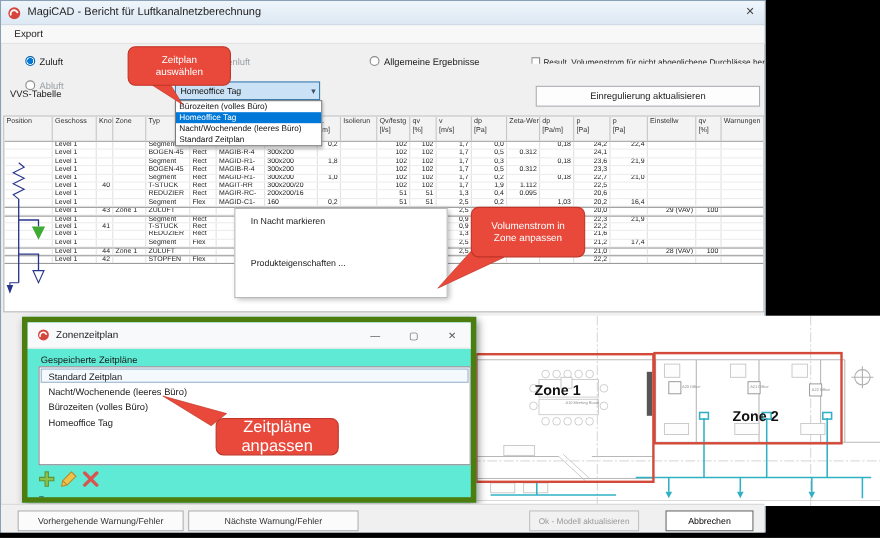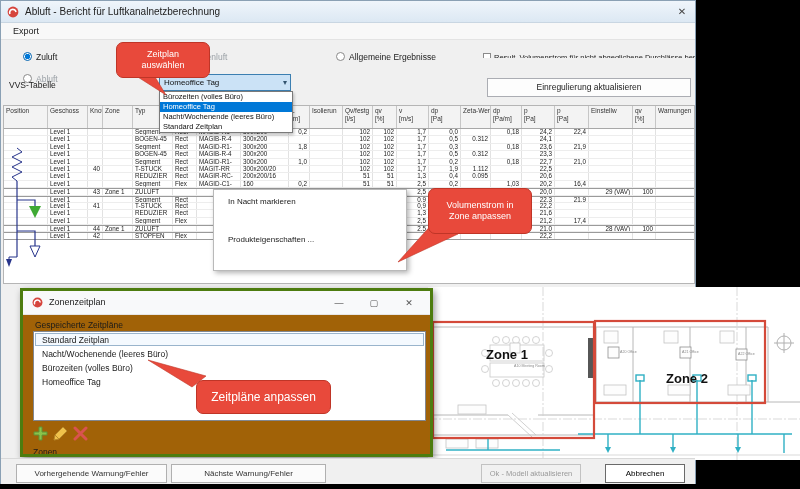--- a/index.html
+++ b/index.html
@@ -69,55 +69,55 @@
     font-size:8px;color:#333;text-align:center;line-height:17px;box-sizing:border-box;overflow:hidden;}
   #prev-btn{left:15px;width:151px;}
   #next-btn{left:170px;width:155px;}
   #ok-btn{left:480px;width:100px;color:#9a9a9a;background:#f1f1f1;border-color:#c2c2c2;font-size:7.5px;}
   #cancel-btn{left:604px;width:80px;background:#fff;border:1px solid #6a6a6a;color:#000;}
 
   
   #floorplan{left:428px;top:287px;width:372px;height:173px;background:#fff;z-index:5;overflow:hidden;}
 
   
-  #zone-dialog{left:20px;top:288px;width:413px;height:169px;background:#a16207;border:3px solid #4d7c0f;
+  #zone-dialog{left:20px;top:288px;width:413px;height:169px;background:#5eead4;border:5px solid #4d7c0f;
     z-index:6;box-shadow:2px 3px 7px rgba(0,0,0,.4);overflow:hidden;}
   #zd-titlebar{left:0;top:0;width:100%;height:24px;background:#f8f9fa;border-bottom:1px solid #e6e6e6;}
   #zd-logo{left:9px;top:6px;width:11px;height:11px;}
   #zd-title{left:26px;top:6px;font-size:9px;color:#222;}
   .zd-ctl{position:absolute;top:5px;width:22px;height:14px;font-size:9px;color:#555;text-align:center;line-height:14px;}
   #zd-list-label{left:12px;top:29px;font-size:8.5px;color:#1a1a1a;}
   #zd-list{left:10px;top:40px;width:393px;height:90px;background:#fff;border:1px solid #828790;}
   .zd-item{height:13px;line-height:13px;font-size:8.5px;color:#1a1a1a;padding-left:6px;margin:1px 1px 0 1px;
     border:1px solid transparent;box-sizing:border-box;white-space:nowrap;overflow:hidden;}
   .zd-item.sel{border:1px solid #99b4cc;background:#f4f9fe;}
   #zd-add{left:10px;top:135px;width:15px;height:15px;}
   #zd-edit{left:30px;top:135px;width:15px;height:15px;}
   #zd-del{left:50px;top:135px;width:15px;height:15px;}
   #zd-zonen{left:10px;top:156px;font-size:8.5px;color:#1a1a1a;}
 
   
   .callout{background:#e8493b;border:1px solid #bf3527;border-radius:7px;color:#fff;
     display:flex;align-items:center;justify-content:center;text-align:center;z-index:8;}
   #callout-1{left:116px;top:42px;width:94px;height:36px;font-size:9px;line-height:11px;padding:2px 8px;}
   #callout-2{left:428px;top:188px;width:104px;height:46px;font-size:9px;line-height:11px;padding:2px 8px;}
-  #callout-3{left:196px;top:380px;width:135px;height:34px;font-size:12px;}
+  #callout-3{left:196px;top:380px;width:112px;height:34px;font-size:15px;}
   .tail{z-index:8;overflow:visible;}
 </style>
 </head>
 <body>
 
 <div id="main-window" class="abs">
 
   <div id="titlebar" class="abs">
     <svg id="title-logo" class="abs" viewBox="0 0 12 12">
       <circle cx="6" cy="6" r="5.4" fill="#d6453d"></circle>
       <path d="M3,8 A3.2,3.2 0 1 1 9,6" stroke="#fff" stroke-width="1.6" fill="none"></path>
     </svg>
-    <span id="window-title" class="abs">Abluft - Bericht für Luftkanalnetzberechnung</span>
+    <span id="window-title" class="abs">MagiCAD - Bericht für Luftkanalnetzberechnung</span>
     <span id="win-close" class="abs">✕</span>
   </div>
 
   <div id="menubar" class="abs">
     <span id="menu-export" class="abs">Export</span>
   </div>
 
   <div class="abs radio-row" style="left:22px;top:45px;">
     <span class="rdot sel"></span><span class="rlabel">Zuluft</span>
   </div>

